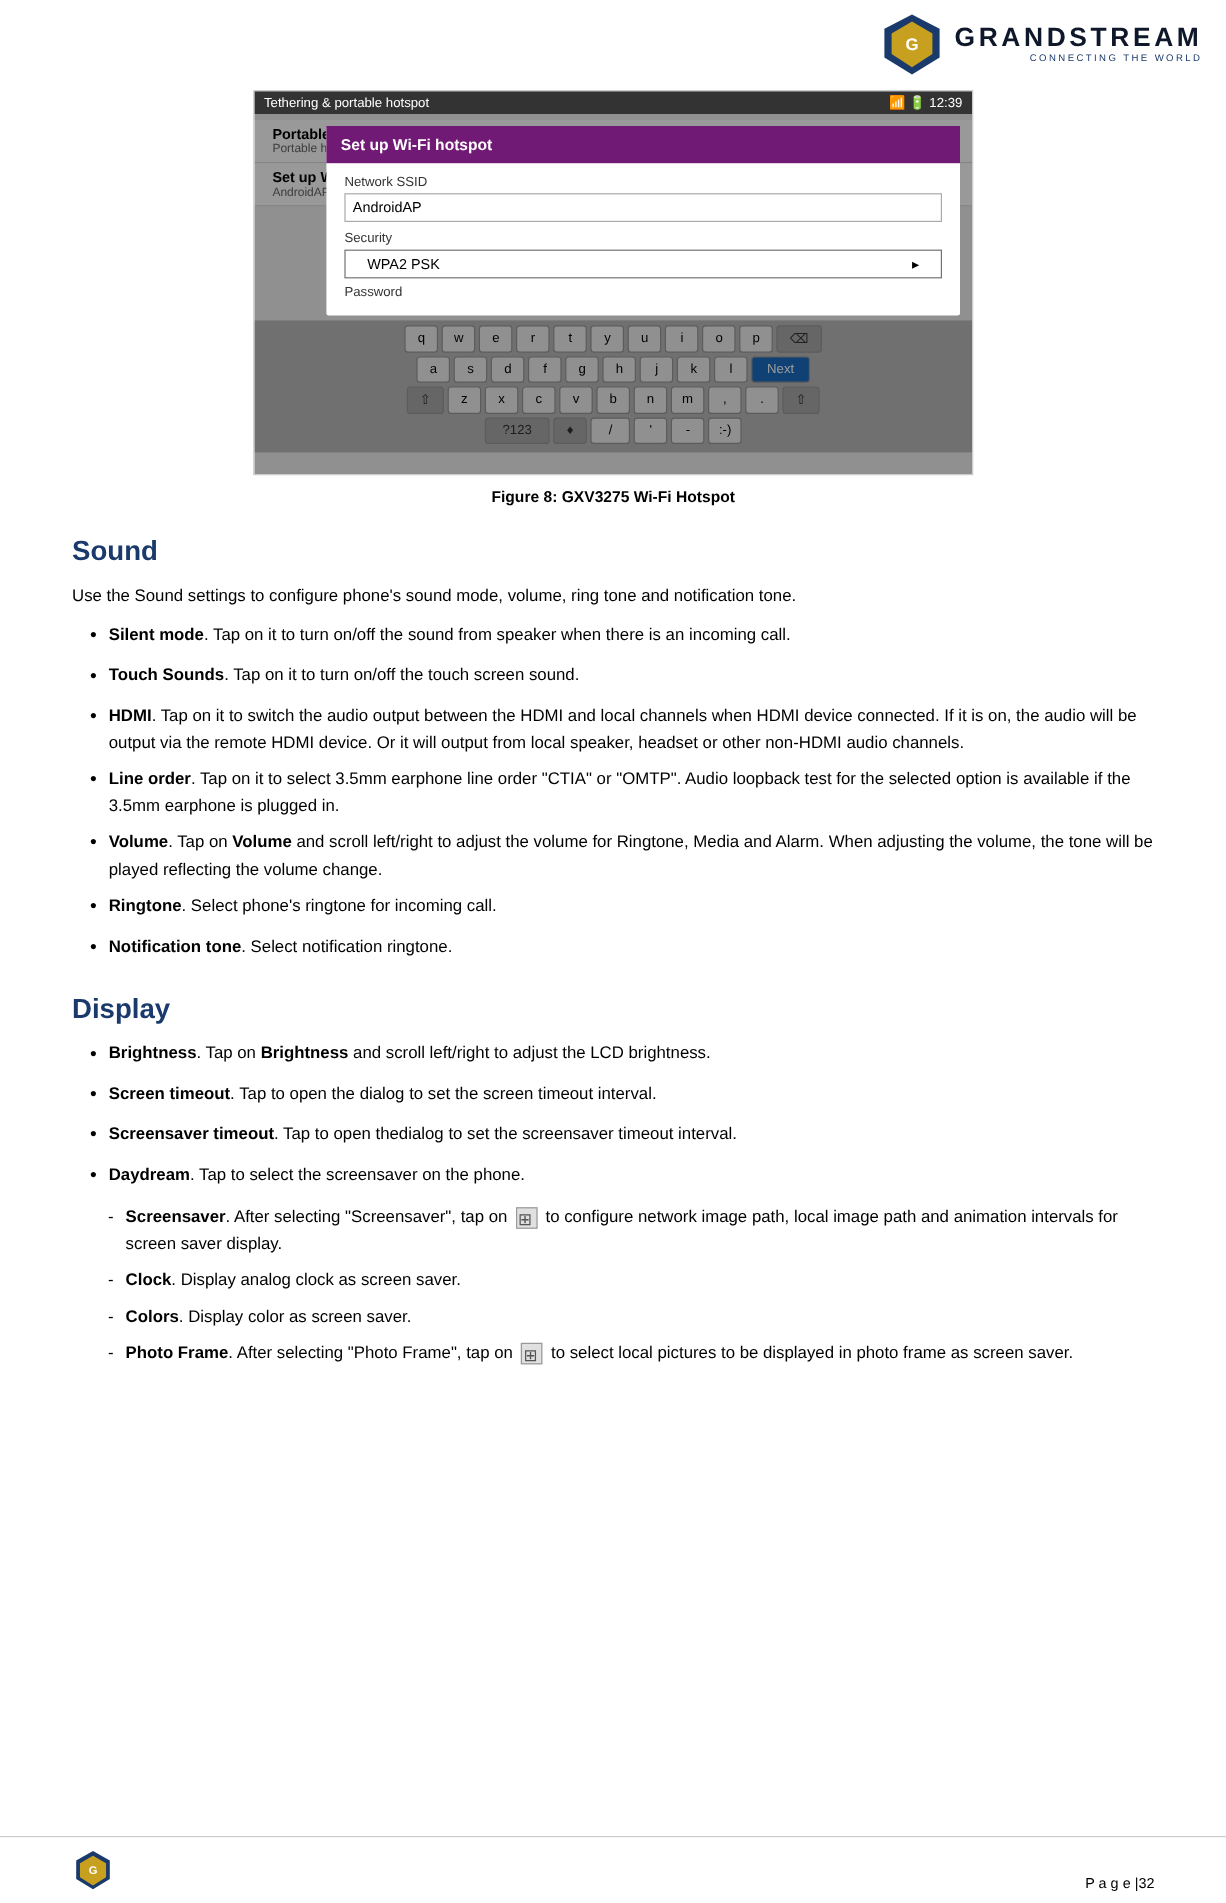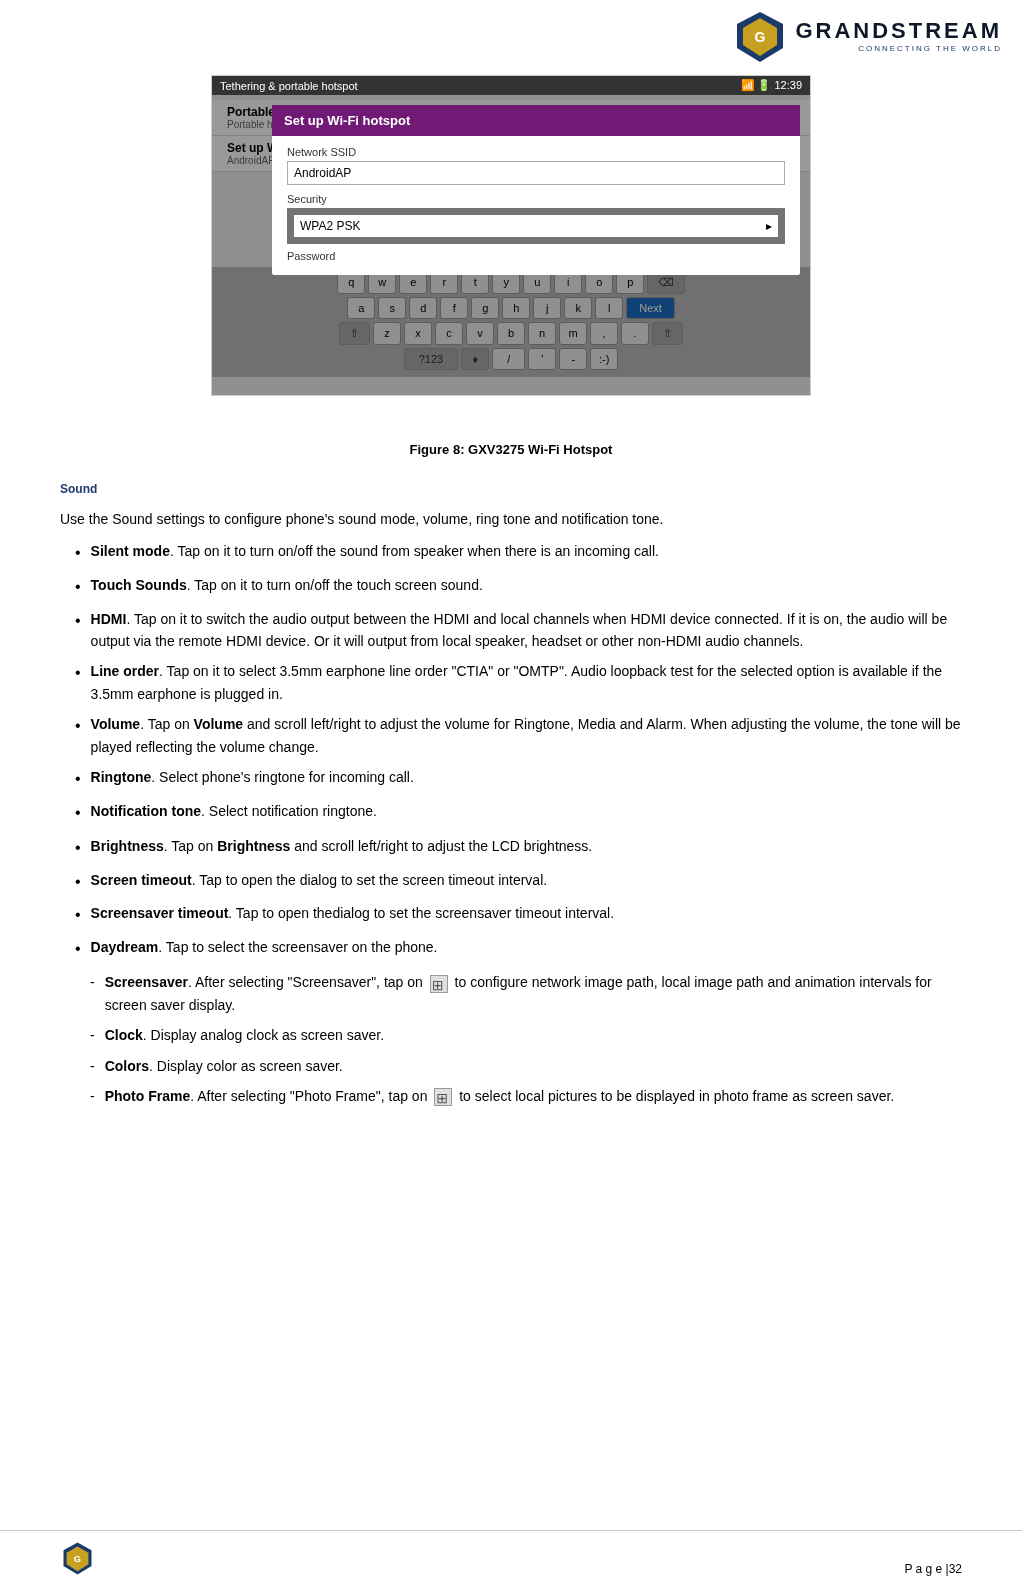--- a/index.html
+++ b/index.html
@@ -43,21 +43,20 @@
     .main-content {
       padding: 10px 60px 60px 60px;
     }
 
     
     .figure-container {
       display: flex;
       flex-direction: column;
       align-items: center;
       margin-bottom: 20px;
-      gap: 36px;
     }
     .screenshot-frame {
       width: 600px;
       border: 1px solid #ccc;
       background: #e8e8e8;
       font-size: 12px;
       overflow: hidden;
     }
     .screen-statusbar {
       background: #333;
@@ -132,23 +131,23 @@
     }
     .dialog-input {
       border: 1px solid #aaa;
       background: #fff;
       padding: 4px 6px;
       width: 100%;
       font-size: 12px;
       margin-bottom: 8px;
     }
     .dialog-select {
-      border: 7px solid #737373;
+      border: 1px solid #737373;
       background: #fff;
-      padding: 4px 6px;
+      padding: 4px 18px;
       width: 100%;
       font-size: 12px;
       display: flex;
       justify-content: space-between;
       align-items: center;
     }
 
     
     .keyboard {
       background: #bbb;
@@ -186,21 +185,21 @@
 
     .figure-caption {
       margin-top: 10px;
       font-size: 13px;
       font-weight: bold;
       text-align: left;
     }
 
     
     .section-heading {
-      font-size: 12px;
+      font-size: 23px;
       font-weight: bold;
       color: #1a3a6b;
       margin-top: 25px;
       margin-bottom: 12px;
     }
 
     
     .intro-para {
       margin-bottom: 10px;
       line-height: 1.6;
@@ -447,20 +446,21 @@
       <li>
         <div class="text-content"><b>Ringtone</b>. Select phone's ringtone for incoming call.</div>
       </li>
       <li>
         <div class="text-content"><b>Notification tone</b>. Select notification ringtone.</div>
       </li>
     </ul>
   </div>
 
   <div>
+    <div class="section-heading">Display</div>
     <ul class="bullet-list">
       <li>
         <div class="text-content"><b>Brightness</b>. Tap on <b>Brightness</b> and scroll left/right to adjust the LCD brightness.</div>
       </li>
       <li>
         <div class="text-content"><b>Screen timeout</b>. Tap to open the dialog to set the screen timeout interval.</div>
       </li>
       <li>
         <div class="text-content"><b>Screensaver timeout</b>. Tap to open thedialog to set the screensaver timeout interval.</div>
       </li>

